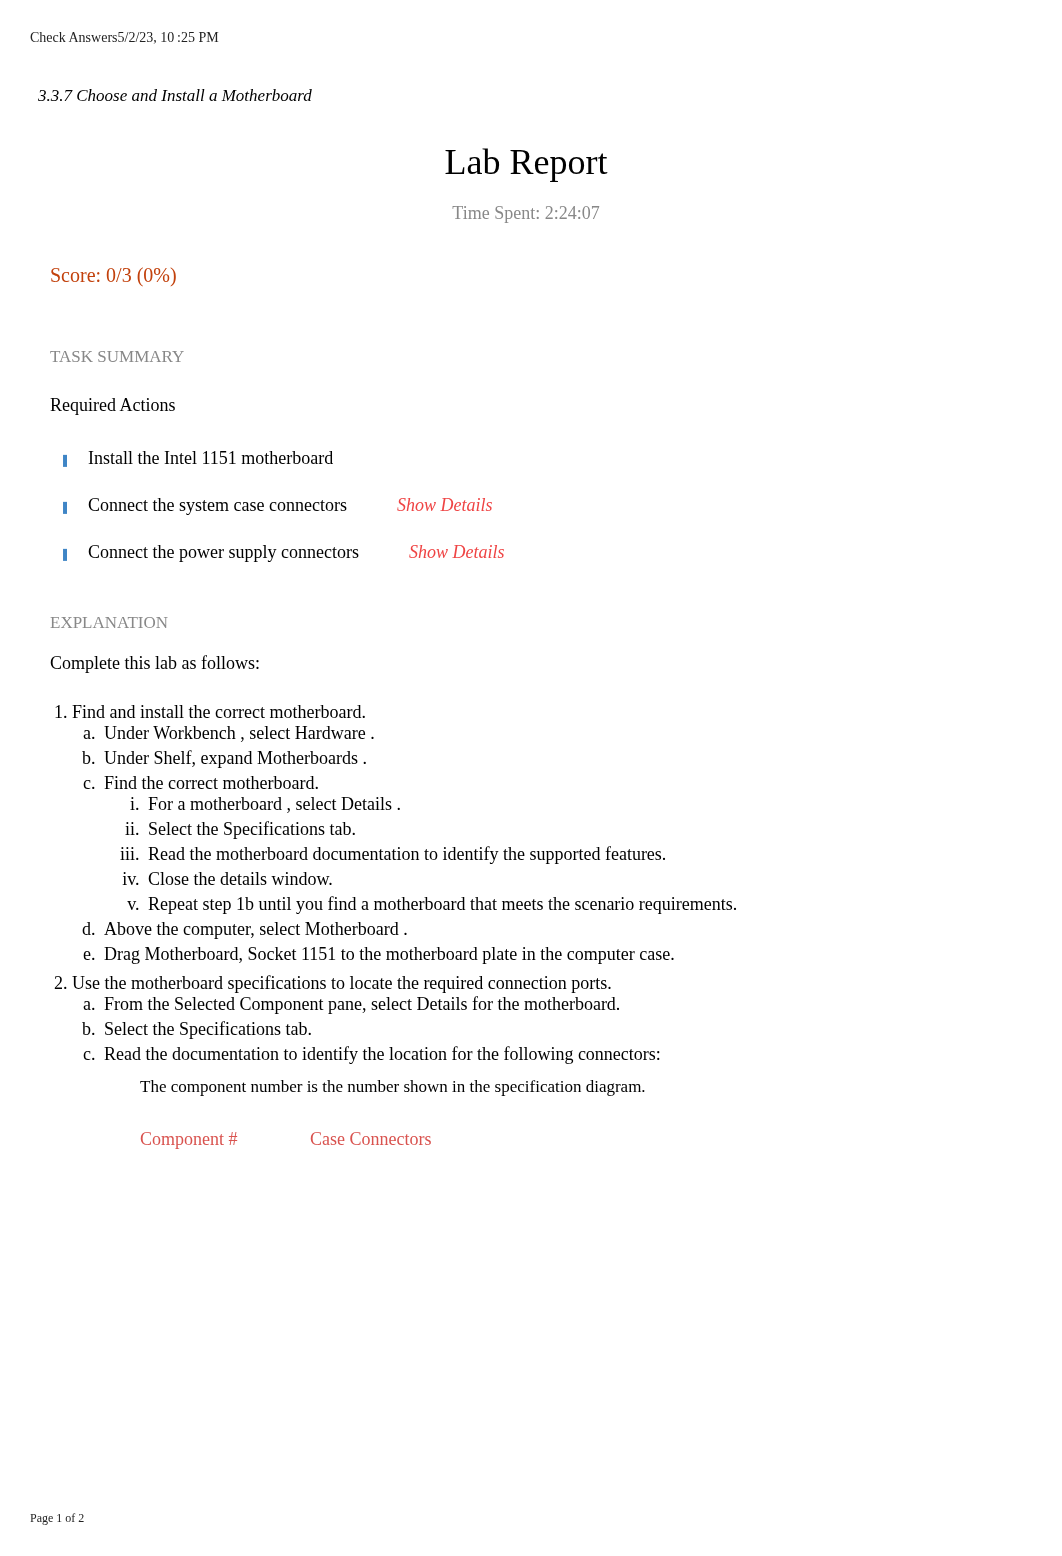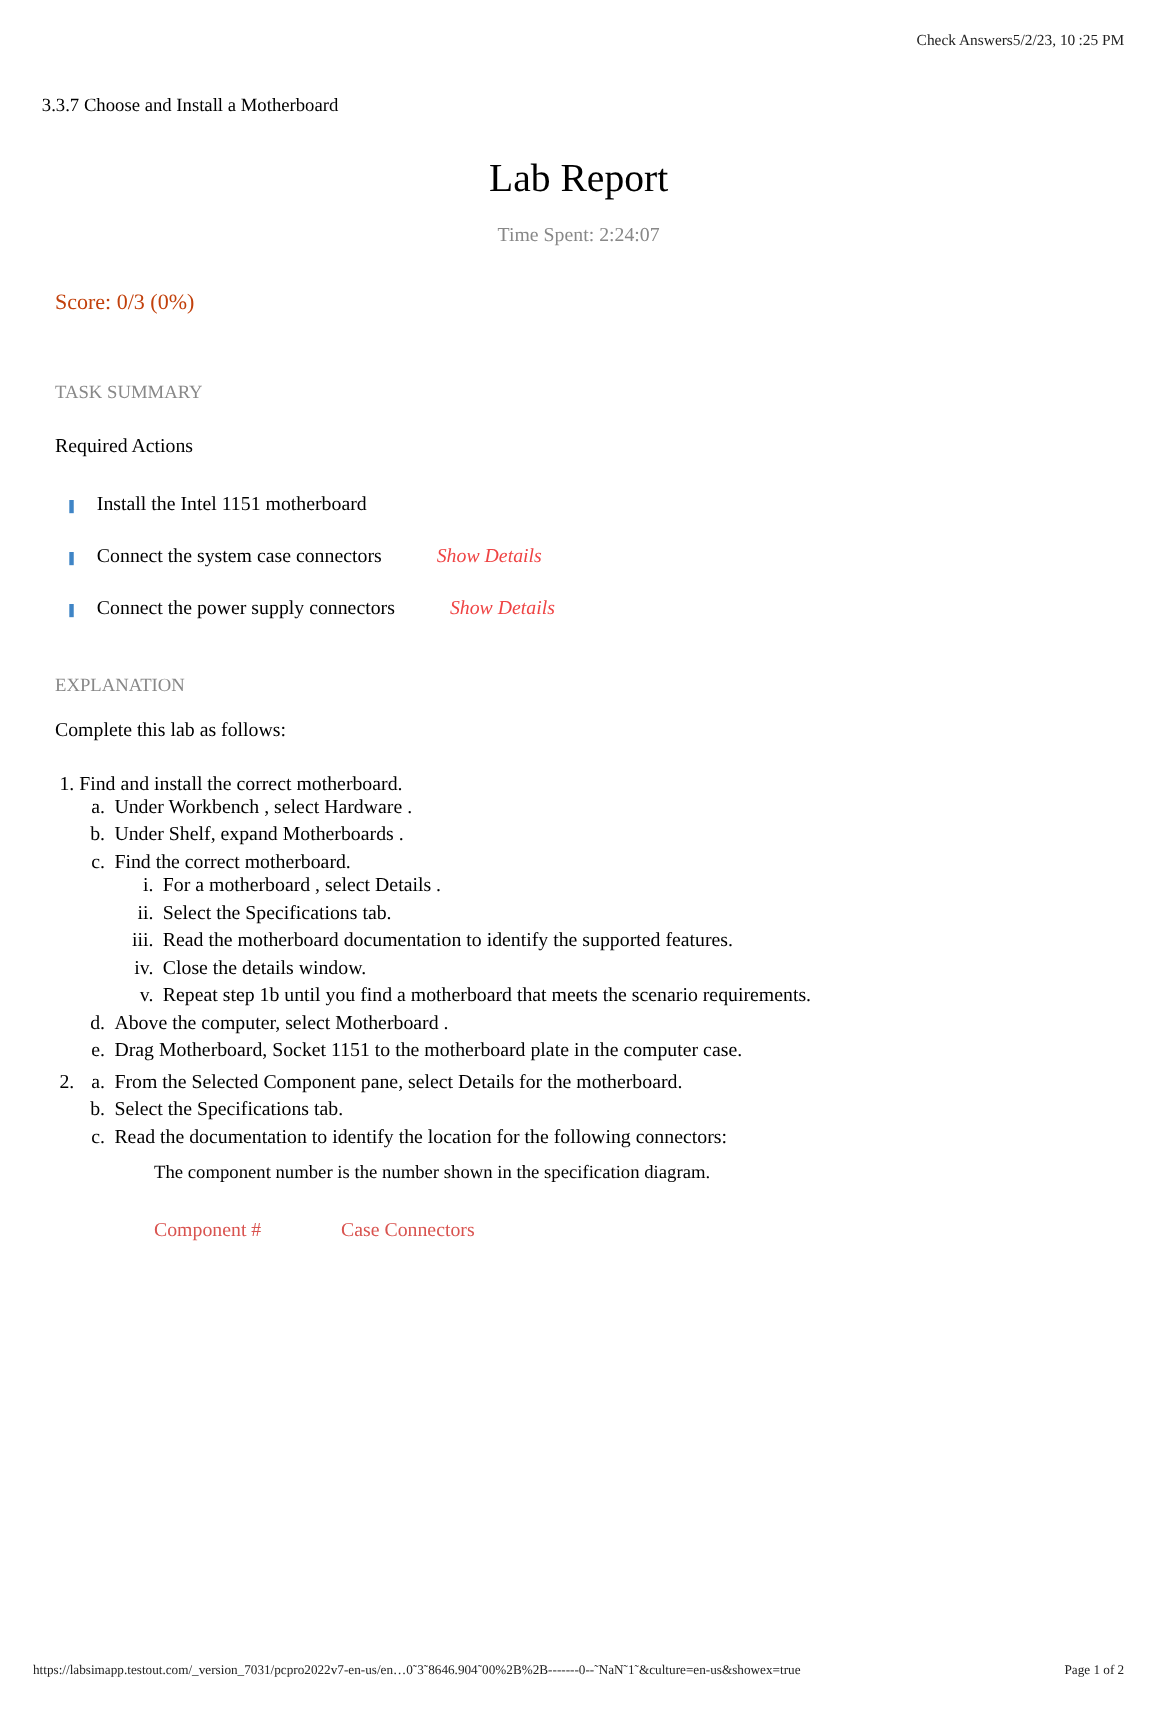--- a/index.html
+++ b/index.html
@@ -11,30 +11,31 @@
       font-family: Georgia, 'Times New Roman', serif;
       background: #ffffff;
       color: #000000;
       width: 1062px;
       height: 1556px;
       position: relative;
       padding: 30px 40px 30px 30px;
     }
     .header-bar {
       display: flex;
-      justify-content: flex-end;
+      justify-content: flex-start;
       font-size: 14px;
       color: #222;
       margin-bottom: 40px;
     }
     .section-title {
       font-size: 17px;
       color: #000;
       margin-left: 8px;
       margin-bottom: 35px;
+      font-style: italic;
     }
     .lab-title {
       text-align: center;
       font-size: 36px;
       font-weight: normal;
       color: #000;
       margin-bottom: 20px;
     }
     .time-spent {
       text-align: center;
@@ -204,31 +205,31 @@
           <li><span>Read the   </span><span>motherboard documentation</span><span>    to identify the supported features.</span></li>
           <li>Close the details window.</li>
           <li>Repeat step 1b until you find a motherboard that meets the scenario requirements.</li>
         </ol>
       </li>
       <li><span>Above the computer, select     </span><span>Motherboard</span><span>   .</span></li>
       <li><span>Drag   </span><span>Motherboard, Socket 1151</span><span>     to the motherboard plate in the computer case.</span></li>
     </ol>
   </li>
   <li>
+    <span>Use the motherboard specifications to locate the required connection ports.</span>
     <ol class="ol-alpha">
       <li><span>From the Selected Component pane, select       </span><span>Details</span><span>   for the motherboard.</span></li>
       <li><span>Select the   </span><span>Specifications</span><span>   tab.</span></li>
       <li>Read the documentation to identify the location for the following connectors:</li>
     </ol>
   </li>
 </ol>
 
 <div class="note-line">The component number is the number shown in the specification diagram.</div>
 
 <div class="table-headers">
   <span class="th-comp">Component #</span>
   <span class="th-conn">Case Connectors</span>
 </div>
 
 <div class="footer-bar">
-  <span>https://labsimapp.testout.com/_version_7031/pcpro2022v7-en-us/en…0˜3˜8646.904˜00%2B%2B-------0--˜NaN˜1˜&amp;culture=en-us&amp;showex=true</span>
   <span>Page 1 of 2</span>
 </div>
 
 </body></html>

